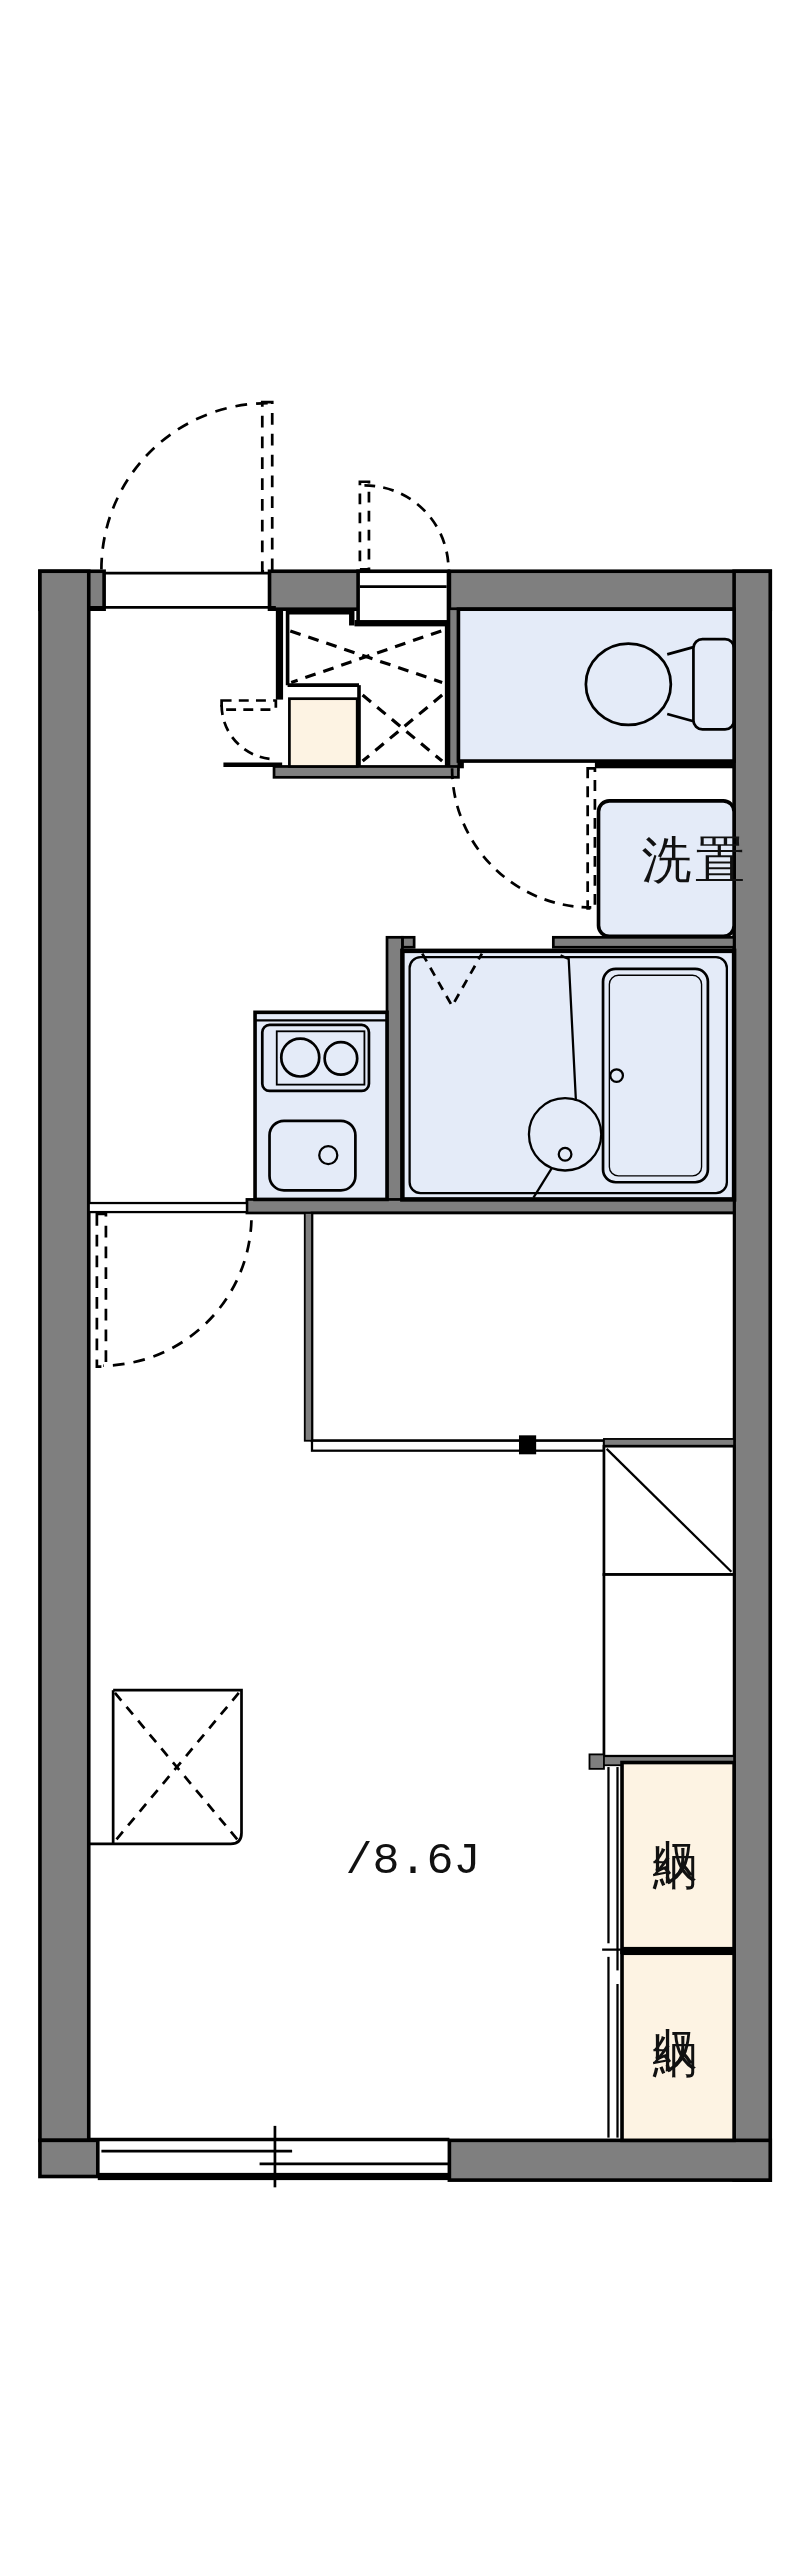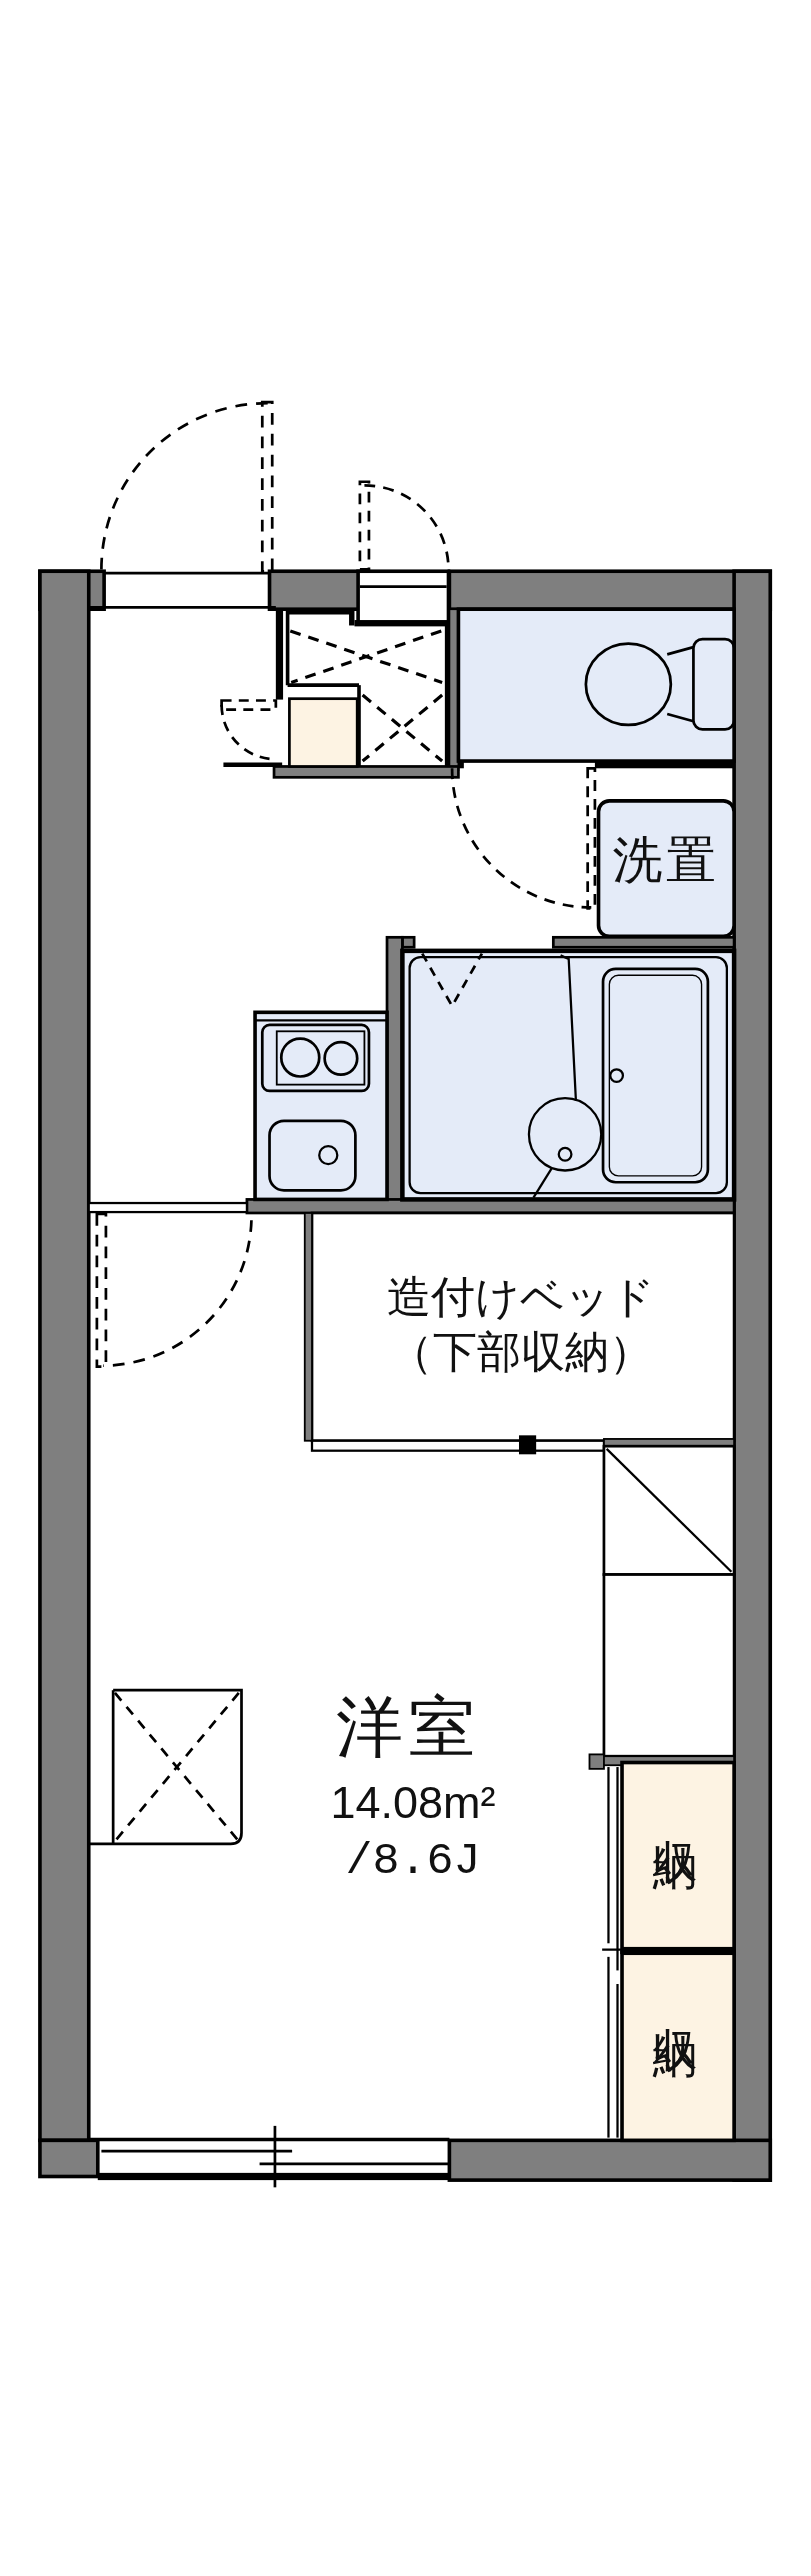--- a/index.html
+++ b/index.html
@@ -1,20 +1,20 @@
 <!DOCTYPE html>
 <html style="font-size:14.5px"><head>
 <meta charset="utf-8">
 <style>
   html,body{margin:0;padding:0;background:#fff;}
   #stage{position:relative;width:812px;height:2576px;background:#ffffff;overflow:hidden;
          font-family:"Liberation Sans","DejaVu Sans",sans-serif;}
   #plan-svg{position:absolute;left:0;top:0;}
   .lbl{position:absolute;color:#111;text-align:center;line-height:1.15;white-space:nowrap;}
-  .lbl-washer{left:598px;top:832px;width:136px;font-size:50px;letter-spacing:3.6px;}
+  .lbl-washer{left:627px;top:832px;width:136px;font-size:50px;letter-spacing:3.6px;}
   .lbl-bed{left:307px;top:1269px;width:428px;font-size:44px;line-height:1.26;}
   .lbl-room{left:307px;top:1688px;width:203px;font-size:67px;letter-spacing:5.4px;}
   .lbl-sqm{left:298px;top:1777px;width:230px;font-size:45px;}
   .lbl-jo{left:298px;top:1836px;width:230px;font-size:45px;font-family:Liberation Mono, monospace;}
   .lbl-sto{position:absolute;left:654px;width:51px;font-size:45px;color:#111;
            writing-mode:vertical-rl;text-orientation:upright;letter-spacing:7.2px;}
   .lbl-sto1{top:1804px;height:154px;}
   .lbl-sto2{top:1992px;height:154px;}
 </style>
 </head>
@@ -175,23 +175,17 @@
   <g stroke="#000">
     <line x1="98" y1="2367" x2="497" y2="2367" stroke-width="4"></line>
     <line x1="112" y1="2380" x2="323" y2="2380" stroke-width="3"></line>
     <line x1="287" y1="2394" x2="497" y2="2394" stroke-width="3"></line>
     <line x1="304" y1="2352" x2="304" y2="2420" stroke-width="3"></line>
     <rect x="108" y="2404" width="389" height="8" fill="#000" stroke="none"></rect>
   </g>
 </svg>
 
   <div class="lbl lbl-washer">洗置</div>
-  <div class="lbl lbl-bed">
-    <div>造付けベッド</div>
-    <div>（下部収納）</div>
-  </div>
-  <div class="lbl lbl-room">洋室</div>
-  <div class="lbl lbl-sqm">14.08m²</div>
   <div class="lbl lbl-jo">/8.6J</div>
   <div class="lbl-sto lbl-sto1">収納</div>
   <div class="lbl-sto lbl-sto2">収納</div>
 </div>
 
 
 </body></html>

